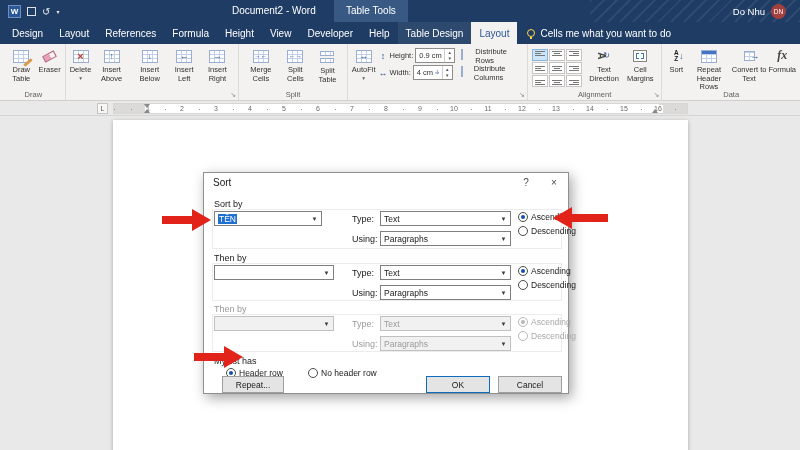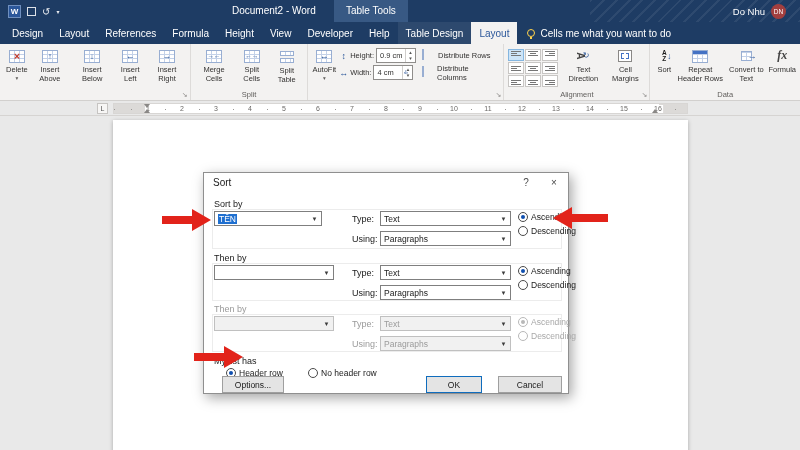--- a/index.html
+++ b/index.html
@@ -132,20 +132,36 @@
     <span class="tab ctx">Table Design</span>
     <span class="tab ctx active">Layout</span>
     <span class="tellme">
       <span class="bulb"></span>
       <span>Cells me what you want to do</span>
     </span>
   </div>
 
   <div class="ribbon">
 
+    <div class="group">
+      <div class="bigbtn">
+        <span class="ic">
+            <span class="tblic"></span>
+            <span class="pencil"></span>
+          </span>
+        <span class="lbl">Draw Table</span>
+      </div>
+      <div class="bigbtn">
+        <span class="ic">
+            <span class="eraser-ic"></span>
+          </span>
+        <span class="lbl">Eraser</span>
+      </div>
+      <span class="g-label">Draw</span>
+    </div>
 
     <div class="group">
       <div class="bigbtn">
         <span class="ic">
             <span class="tblic"></span>
             <span class="ov red">×</span>
           </span>
         <span class="lbl">Delete</span>
         <span class="caret">▾</span>
       </div>
@@ -467,22 +483,22 @@
     <span class="dlbl" style="left:10px;top:183px">My list has</span>
     <div class="radio" style="left:22px;top:195px">
       <span class="rb on"></span>
         <span>Header row</span>
     </div>
     <div class="radio" style="left:104px;top:195px">
       <span class="rb"></span>
         <span>No header row</span>
     </div>
 
-    <div class="btn" style="left:18px;top:203px;width:62px">Options...</div>
-    <div class="btn default" style="left:222px;top:203px;width:56px">OK</div>
+    <div class="btn" style="left:18px;top:203px;width:62px">Repeat...</div>
+    <div class="btn default" style="left:222px;top:203px;width:64px">OK</div>
     <div class="btn" style="left:294px;top:203px;width:64px">Cancel</div>
   </div>
 
   <svg class="arrow" style="left:162px;top:208px" width="50" height="24">
     <polygon points="0,8 30,8 30,1 49,12 30,23 30,16 0,16" fill="#e2231a"></polygon>
   </svg>
   <svg class="arrow" style="left:550px;top:206px" width="58" height="24">
     <polygon points="58,8 22,8 22,1 3,12 22,23 22,16 58,16" fill="#e2231a"></polygon>
   </svg>
   <svg class="arrow" style="left:194px;top:345px" width="50" height="24">

